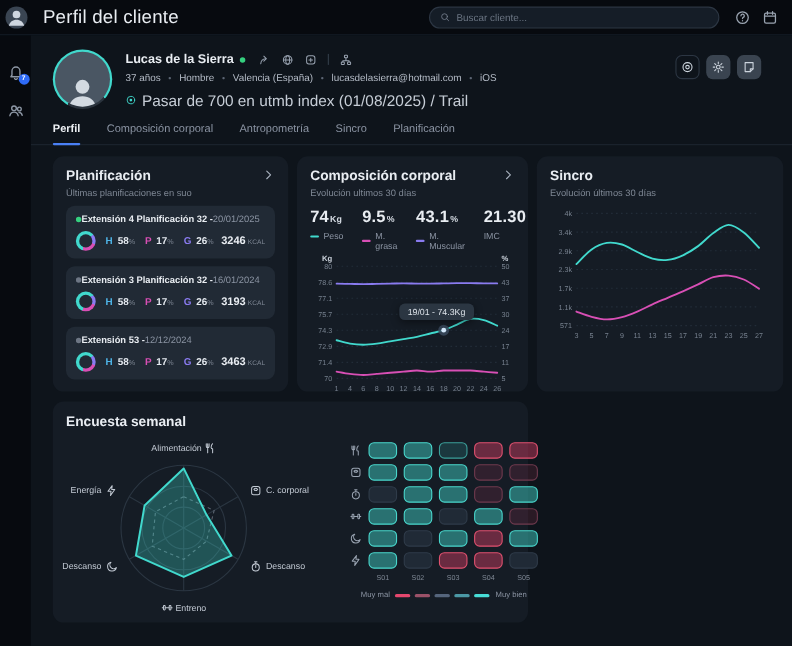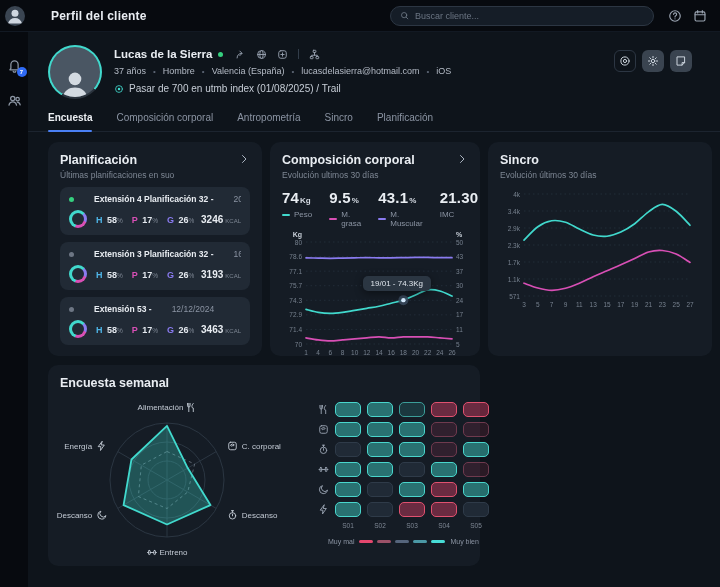--- a/index.html
+++ b/index.html
@@ -5,21 +5,21 @@
   *{margin:0;padding:0;box-sizing:border-box}
   html,body{width:720px;height:587px;overflow:hidden;background:#0e141b;
     font-family:"Liberation Sans",sans-serif;color:#e9edf2;font-size:10px}
   .icon svg{width:100%;height:100%;display:block}
 
   
   .topbar{position:absolute;left:0;top:0;width:720px;height:32px;background:#070a0f;
     display:flex;align-items:center;z-index:5;border-bottom:1px solid #121923}
   .tb-avatar{width:20px;height:20px;border-radius:50%;background:#3a4552;color:#cfd6df;
     margin-left:5px;overflow:hidden;flex:none}
-  .tb-title{margin-left:26px;font-size:12px;font-weight:700;letter-spacing:.2px}
+  .tb-title{margin-left:14px;font-size:17px;font-weight:400;letter-spacing:.2px}
   .search{margin-left:auto;width:264px;height:20px;background:#151d27;border:1px solid #2c3643;
     border-radius:10px;display:flex;align-items:center;gap:6px;padding:0 9px}
   .search .icon{width:9px;height:9px;color:#77818f;flex:none}
   .search input{flex:1;background:transparent;border:none;outline:none;color:#aab3c0;font-size:9px;
     font-family:"Liberation Sans",sans-serif}
   .search input::placeholder{color:#6b7583}
   .tb-right{display:flex;align-items:center;gap:11px;margin:0 13px 0 14px}
   .tb-ibtn{width:14px;height:14px;color:#9aa4b1}
 
   .sidebar{position:absolute;left:0;top:32px;width:28px;height:555px;background:#070a0f;
@@ -41,21 +41,21 @@
   .client-info{margin-left:12px;flex:1;min-width:0;padding-top:3px}
   .name-row{display:flex;align-items:center}
   .client-name{font-size:11.5px;font-weight:700}
   .presence-dot{width:5px;height:5px;border-radius:50%;background:#35d07f;margin-left:6px}
   .name-icons{display:flex;align-items:center;gap:10px;margin-left:12px;color:#99a3b1}
   .name-icons .icon{width:11px;height:11px}
   .vdiv{width:1px;height:10px;background:#323d4a}
   .meta-row{display:flex;align-items:center;gap:7px;margin-top:6px;font-size:9px;color:#b4bbc6;
     white-space:nowrap}
   .meta-row .sep{color:#5d6675;font-size:8px}
-  .goal-row{margin-top:7px;display:flex;align-items:center;gap:5px;font-size:10px;color:#c6cdd6}
+  .goal-row{margin-top:7px;display:flex;align-items:center;gap:5px;font-size:14px;color:#c6cdd6}
   .goal-row .icon{width:10px;height:10px;color:#41d9cd;flex:none}
   .client-actions{display:flex;gap:6px;padding-top:5px}
   .act-btn{width:22px;height:22px;border-radius:6px;display:flex;align-items:center;
     justify-content:center;color:#ccd4dd;cursor:pointer}
   .act-btn .icon{width:12px;height:12px}
   .act-btn.ghost{background:transparent;border:1px solid #2c3643}
   .act-btn.solid{background:#3a4450}
 
   
   .tabs{display:flex;gap:24px;padding:13px 20px 0 20px;border-bottom:1px solid #1c242f}
@@ -70,21 +70,21 @@
   .card.planning{width:214px;height:214px}
   .card.bodyc{width:210px;height:214px}
   .card.sync{flex:1;height:214px}
   .card-head{display:flex;justify-content:space-between;align-items:flex-start}
   .card-title{font-size:12.5px;font-weight:700}
   .chev{width:12px;height:12px;color:#aab3c0;cursor:pointer}
   .card-sub{font-size:8.5px;color:#7e8794;margin-top:3px}
 
   
   .plan-item{background:#212a35;border-radius:8px;padding:7px 9px;margin-top:7px;cursor:pointer}
-  .pi-r1{display:flex;align-items:center;gap:20px;white-space:nowrap;overflow:hidden}
+  .pi-r1{display:flex;align-items:center;gap:0;white-space:nowrap;overflow:hidden}
   .dot{width:5px;height:5px;border-radius:50%;flex:none}
   .dot.on{background:#35d07f}.dot.off{background:#6d7684}
   .pi-name{font-size:8.5px;font-weight:700;color:#e9edf2}
   .pi-date{font-size:8.5px;color:#8b94a3}
   .pi-r2{display:flex;align-items:center;margin-top:6px}
   .donut{width:18px;height:18px;border-radius:50%;position:relative;flex:none;
     background:conic-gradient(from 200deg,#41d9cd 0 58%,#8a7bf0 58% 75%,#d84fb5 75% 100%)}
   .donut::after{content:"";position:absolute;inset:3px;border-radius:50%;background:#212a35}
   .macros{display:flex;gap:9px;margin-left:9px;align-items:baseline}
   .m-l{font-size:9px;font-weight:700}
@@ -282,21 +282,21 @@
             <svg viewBox="0 0 24 24" fill="none" stroke="currentColor" stroke-width="2" stroke-linecap="round" stroke-linejoin="round">
               <path d="M4.8 3.8h14.4v11.4l-5 5H4.8z"></path>
               <path d="M14.2 20.2v-5h5"></path>
             </svg>
           </span>
         </span>
     </div>
   </section>
 
   <nav class="tabs">
-      <div class="tab active">Encuesta</div>
+      <div class="tab active">Perfil</div>
       <div class="tab">Composición corporal</div>
       <div class="tab">Antropometría</div>
       <div class="tab">Sincro</div>
       <div class="tab">Planificación</div>
     </nav>
 
   <div class="cards">
 
     <section class="card planning">
       <div class="card-head">

